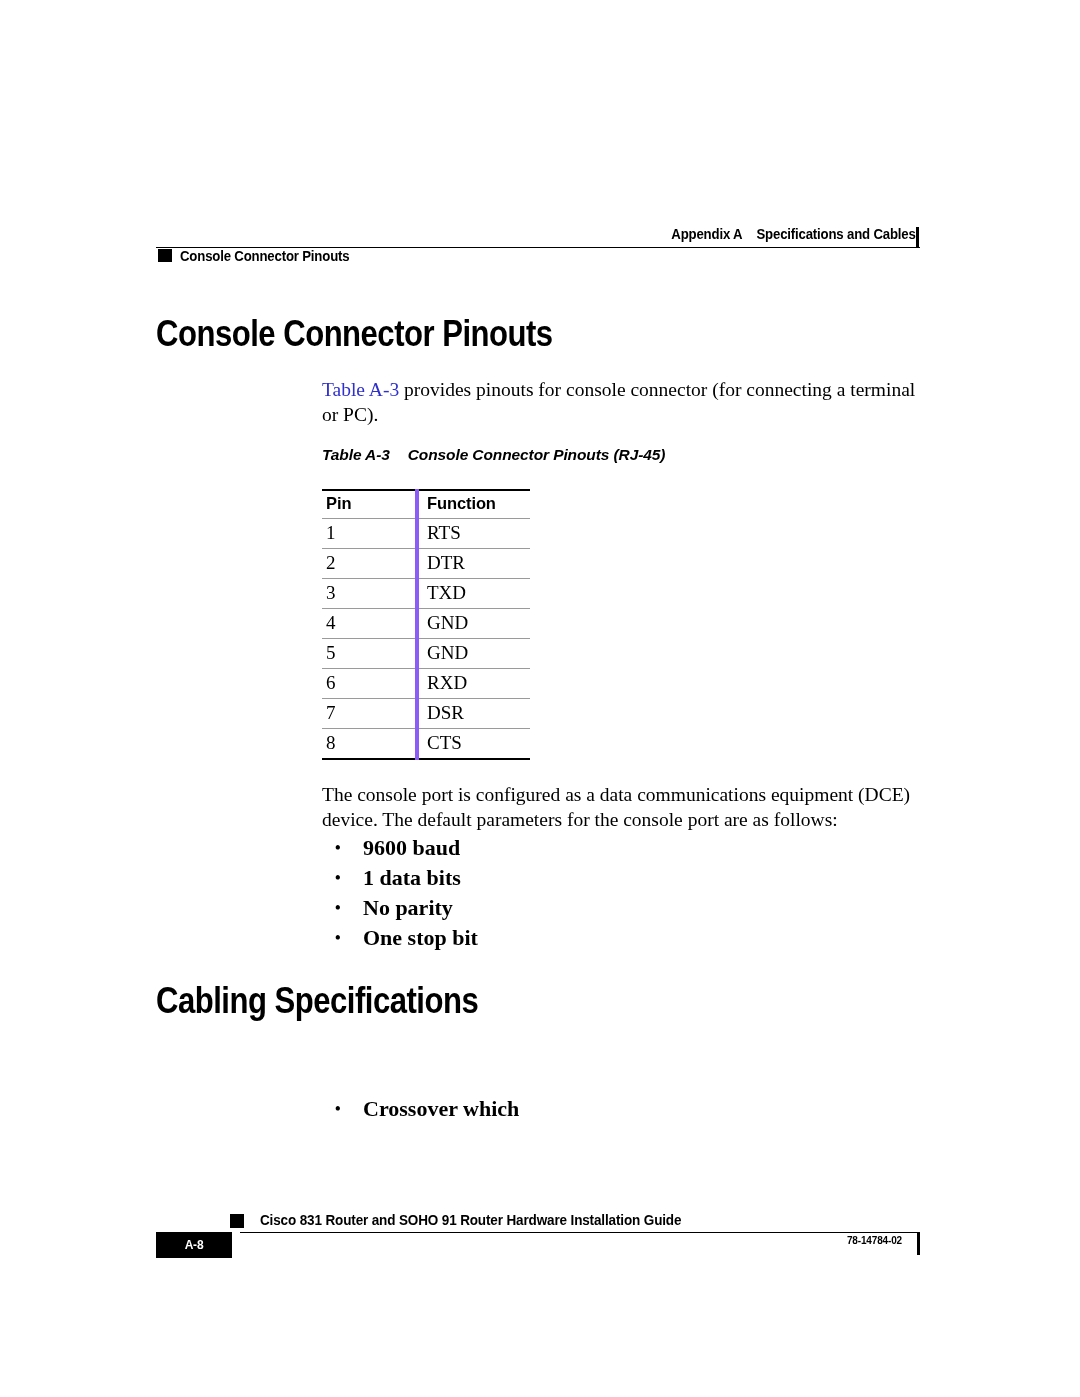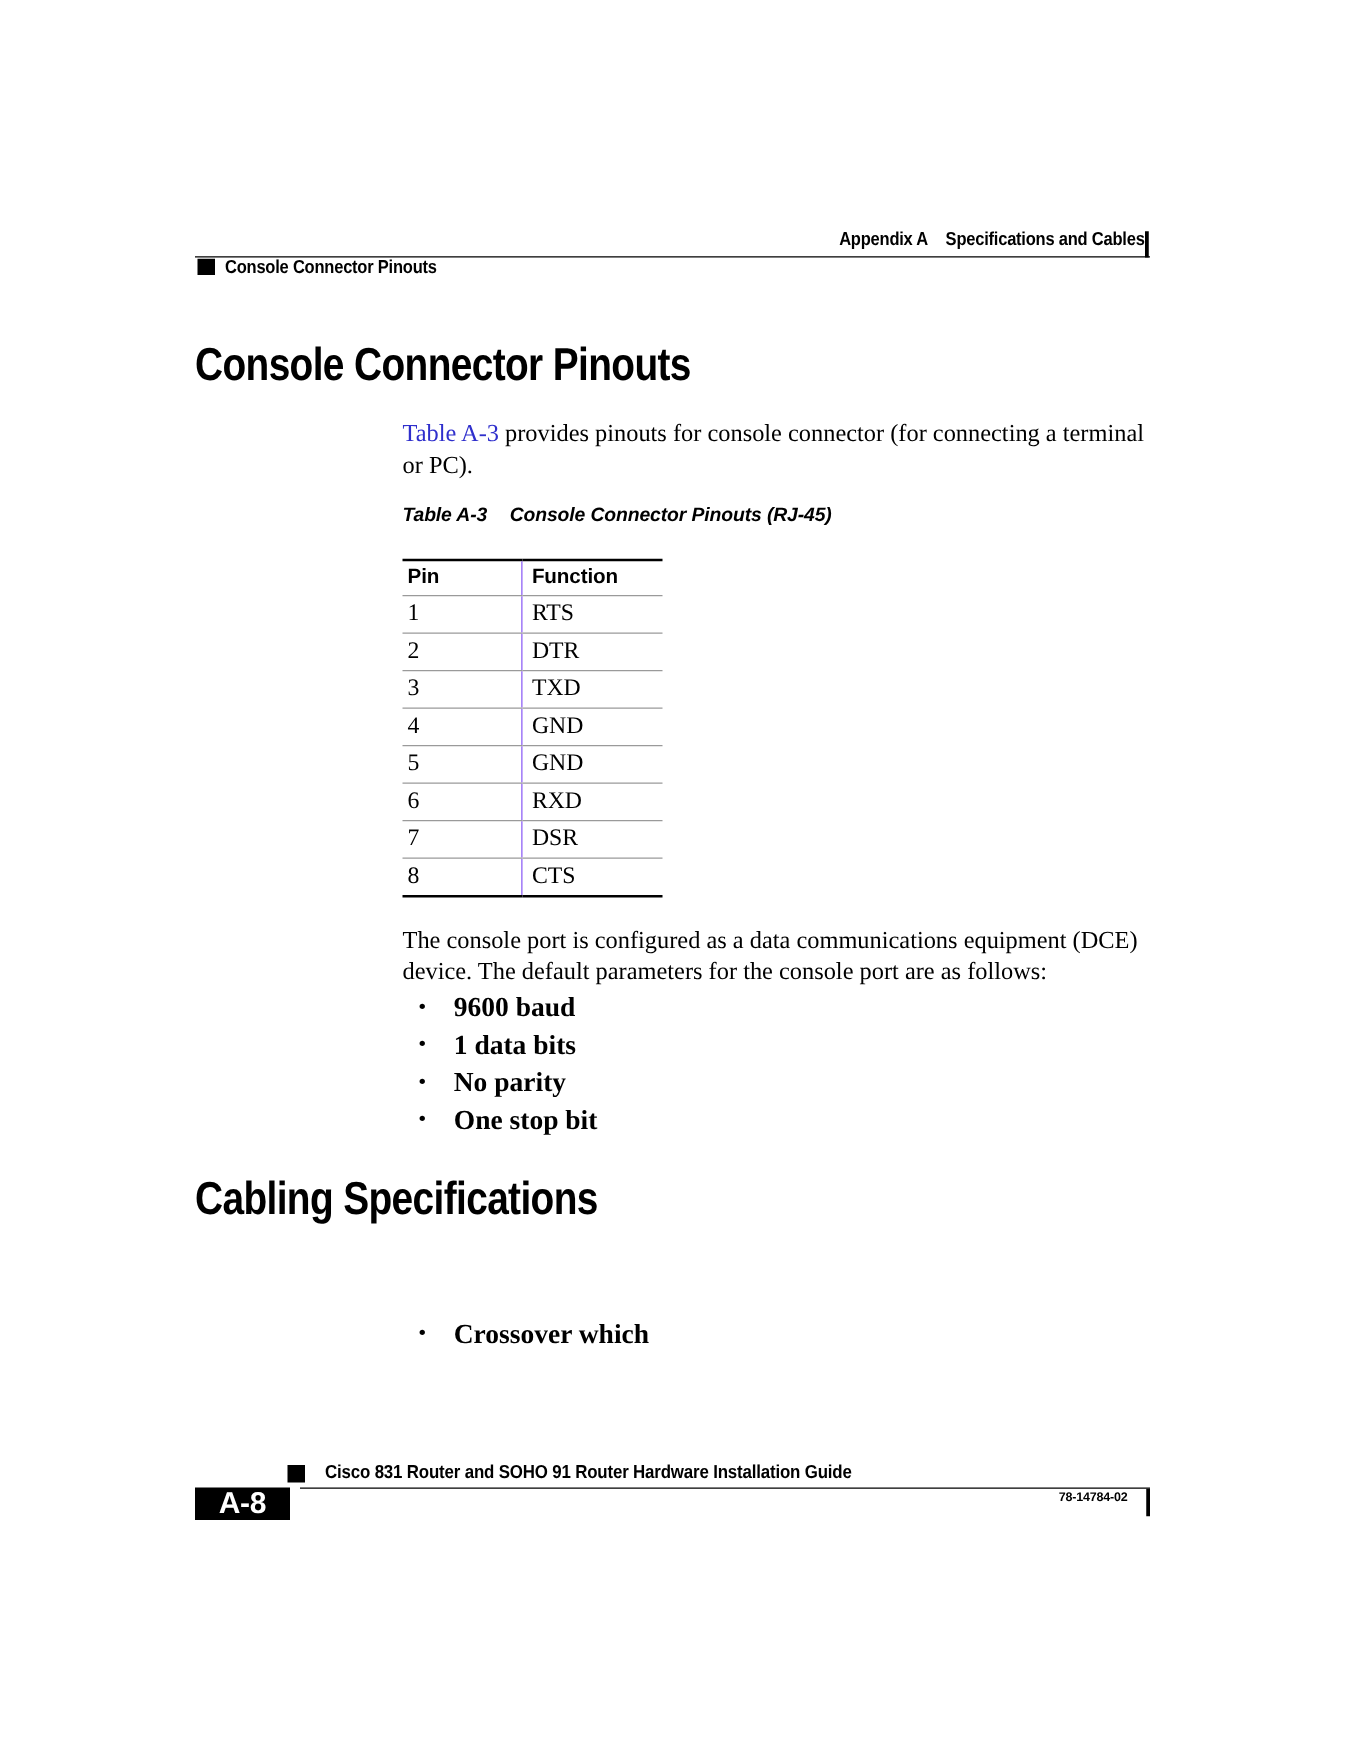--- a/index.html
+++ b/index.html
@@ -13,20 +13,21 @@
     height: 1397px;
     position: relative;
     font-family: "Liberation Serif", "DejaVu Serif", serif;
     color: #000000;
     overflow: hidden;
   }
 
   .page {
     position: absolute;
     inset: 0;
+    margin-top: 42px;
   }
 
   
   .running-head {
     position: absolute;
     left: 156px;
     top: 183px;
     width: 764px;
     height: 42px;
   }
@@ -162,21 +163,21 @@
   .pinout-table td {
     font-family: "Liberation Serif", serif;
     font-size: 19px;
     text-align: left;
     padding: 3px 0 4px 4px;
     border-bottom: 1px solid #9a9a9a;
     height: 22px;
   }
   .pinout-table th.fn-col,
   .pinout-table td.fn-col {
-    border-left: 1px solid #8b5cf6;
+    border-left: 4px solid #8b5cf6;
     padding-left: 8px;
   }
   .pinout-table tr:last-child td {
     border-bottom: 2px solid #000;
   }
 
   
   ul.bullets {
     position: absolute;
     left: 335px;
@@ -220,21 +221,21 @@
     position: absolute;
     left: 0px;
     top: 22px;
     width: 76px;
     height: 26px;
     line-height: 26px;
     text-align: center;
     color: #ffffff;
     font-family: "Liberation Sans Narrow", "Liberation Sans", sans-serif;
     font-weight: bold;
-    font-size: 24px;
+    font-size: 12px;
     letter-spacing: -0.2px;
   }
   .footer-square {
     position: absolute;
     left: 74px;
     top: 4px;
     width: 14px;
     height: 14px;
     background: #000000;
   }

